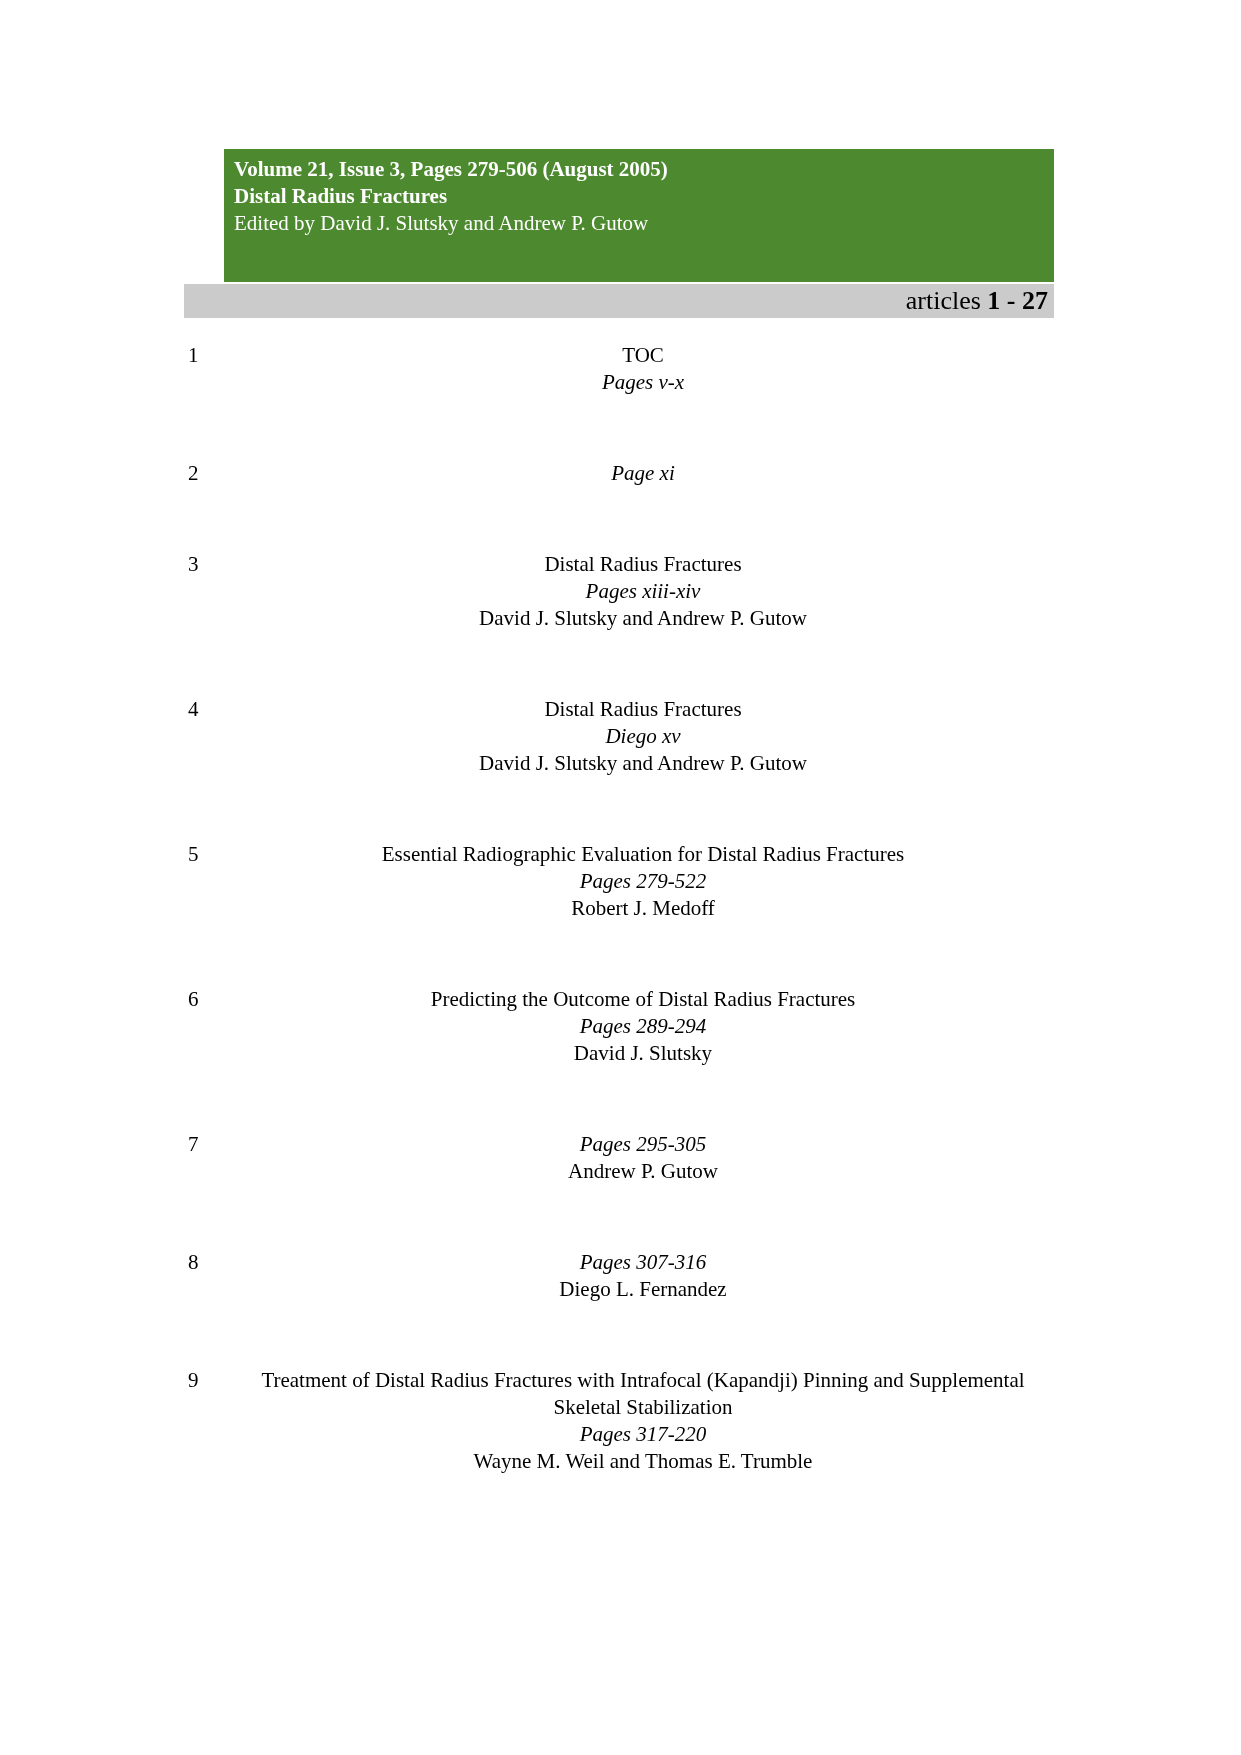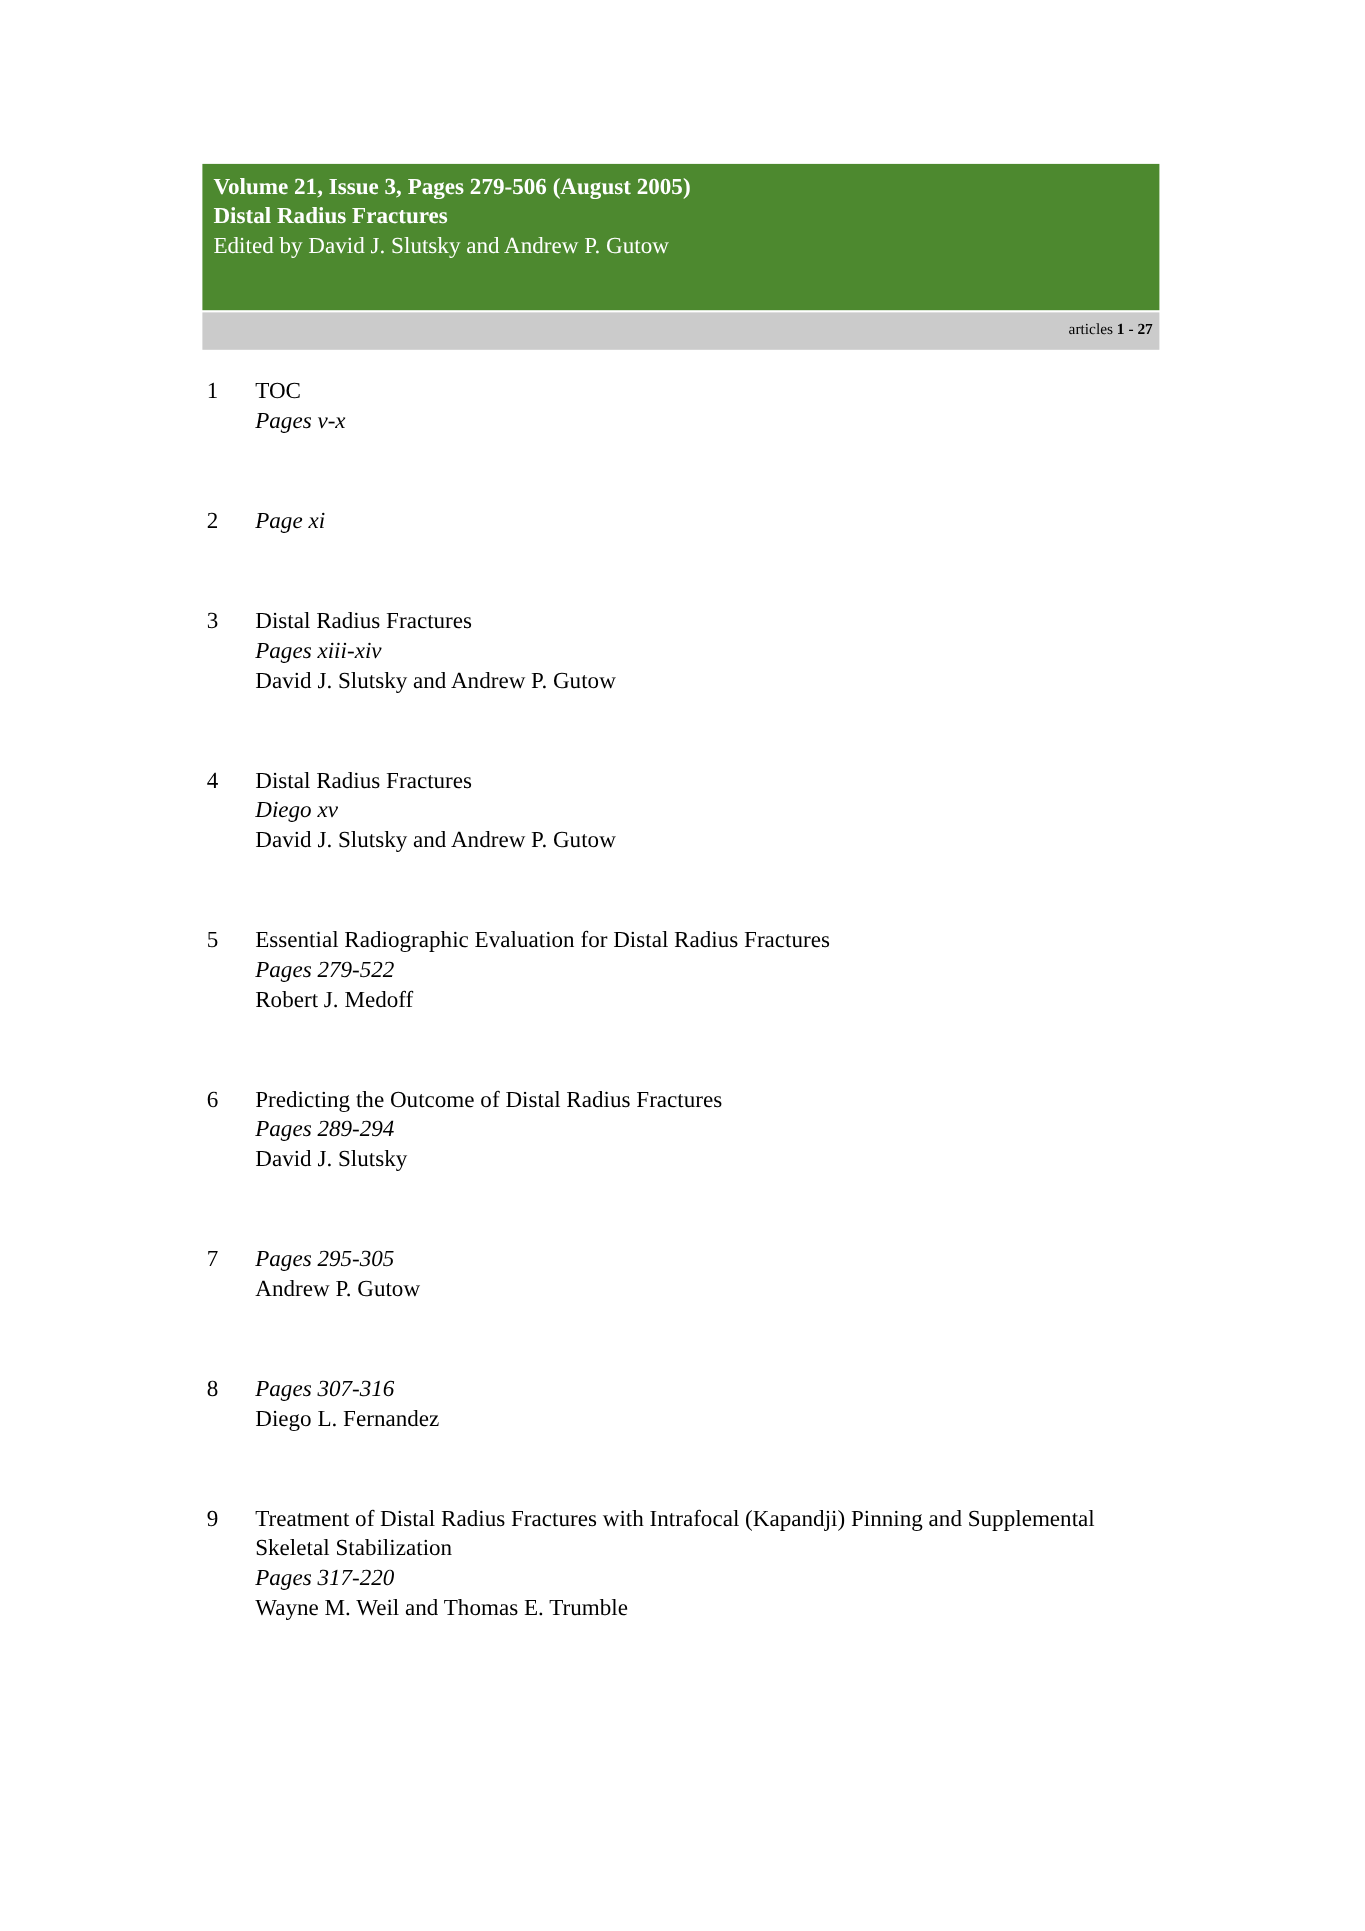--- a/index.html
+++ b/index.html
@@ -18,27 +18,28 @@
     left: 184px;
     top: 149px;
     width: 870px;
   }
   .issue-header {
     background: #4d892f;
     color: #ffffff;
     padding: 7px 10px 45px 10px;
     font-size: 21px;
     line-height: 27px;
+    margin-left: 40px;
   }
   .issue-header .bold { font-weight: bold; }
   .articles-bar {
     margin-top: 2px;
     background: #cbcbcb;
     height: 34px;
-    font-size: 14px;
+    font-size: 26px;
     line-height: 34px;
     text-align: right;
     padding-right: 6px;
     color: #000000;
   }
   .articles-bar .range { font-weight: bold; }
   .article-list {
     list-style: none;
     margin-top: 24px;
     font-size: 21px;
@@ -50,20 +51,21 @@
     padding-left: 4px;
     margin-bottom: 64px;
   }
   .article-item .num {
     width: 44px;
     flex: 0 0 44px;
   }
   .article-item .details {
     flex: 1 1 auto;
     min-width: 0;
+    text-align: center;
   }
   .article-item .pages {
     font-style: italic;
   }
 </style>
 </head>
 <body>
 
 <div class="content-col">
 

